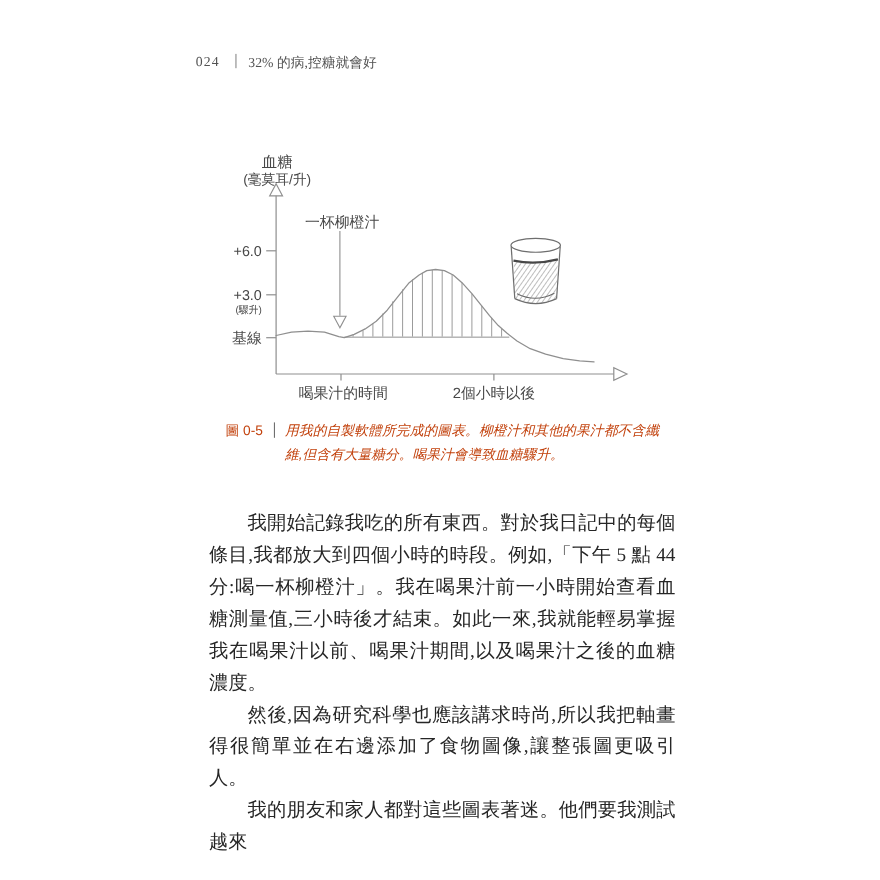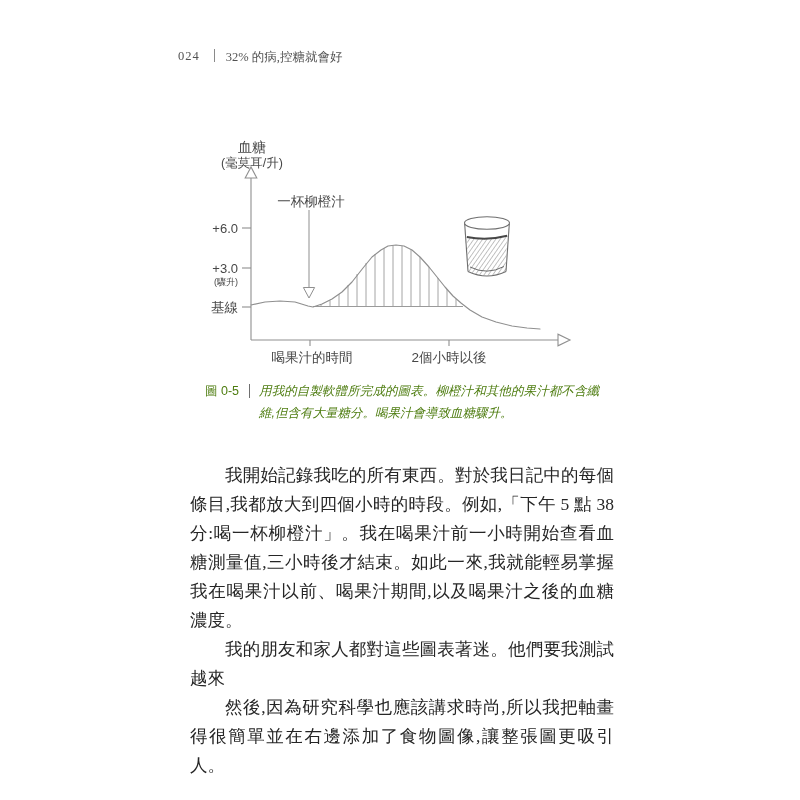--- a/index.html
+++ b/index.html
@@ -23,21 +23,21 @@
   
   .chart-svg { position:absolute; left:170px; top:120px; }
   .chart-label {
     font-family:"Liberation Sans","DejaVu Sans",sans-serif;
     fill:#474747;
   }
   
   .caption {
     position:absolute; left:205px; top:380px; width:400px;
     display:flex; align-items:flex-start;
-    color:#4d7c0f; font-size:12.5px; line-height:22px;
+    color:#c2410c; font-size:12.5px; line-height:22px;
   }
   .caption .cap-label { white-space:nowrap; }
   .caption .cap-rule {
     flex:0 0 auto; width:1px; height:14px; background:#6f6f6f;
     margin:4px 9px 0 10px;
   }
   .caption .cap-text { width:340px; text-align:justify;font-style:italic; }
   
   .body-text {
     position:absolute; left:190px; top:461px; width:424px;
@@ -132,18 +132,18 @@
     <text class="chart-label" x="141" y="86" font-size="13.5" text-anchor="middle">一杯柳橙汁</text>
   </svg>
 
   <div class="caption">
     <span class="cap-label">圖 0-5</span>
     <span class="cap-rule"></span>
     <span class="cap-text">用我的自製軟體所完成的圖表。柳橙汁和其他的果汁都不含纖維,但含有大量糖分。喝果汁會導致血糖驟升。</span>
   </div>
 
   <div class="body-text">
-    <p>我開始記錄我吃的所有東西。對於我日記中的每個條目,我都放大到四個小時的時段。例如,「下午 5 點 38 分:喝一杯柳橙汁」。我在喝果汁前一小時開始查看血糖測量值,三小時後才結束。如此一來,我就能輕易掌握我在喝果汁以前、喝果汁期間,以及喝果汁之後的血糖濃度。</p>
+    <p>我開始記錄我吃的所有東西。對於我日記中的每個條目,我都放大到四個小時的時段。例如,「下午 5 點 44 分:喝一杯柳橙汁」。我在喝果汁前一小時開始查看血糖測量值,三小時後才結束。如此一來,我就能輕易掌握我在喝果汁以前、喝果汁期間,以及喝果汁之後的血糖濃度。</p>
+    <p>然後,因為研究科學也應該講求時尚,所以我把軸畫得很簡單並在右邊添加了食物圖像,讓整張圖更吸引人。</p>
     <p>我的朋友和家人都對這些圖表著迷。他們要我測試越來</p>
-    <p>然後,因為研究科學也應該講求時尚,所以我把軸畫得很簡單並在右邊添加了食物圖像,讓整張圖更吸引人。</p>
   </div>
 
 </div>
 
 </body></html>

